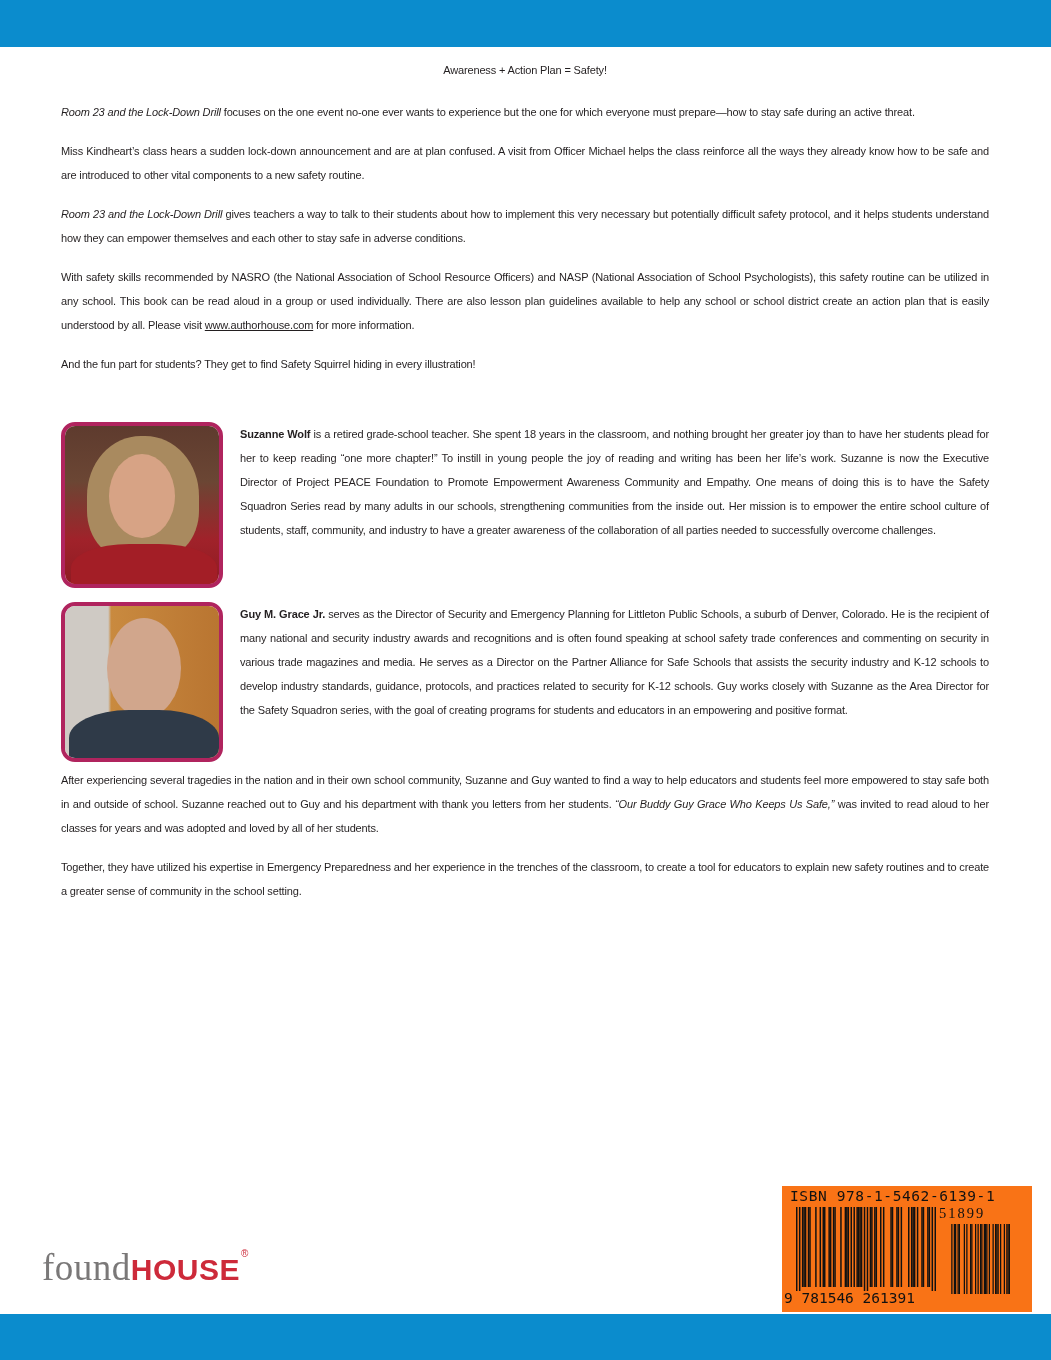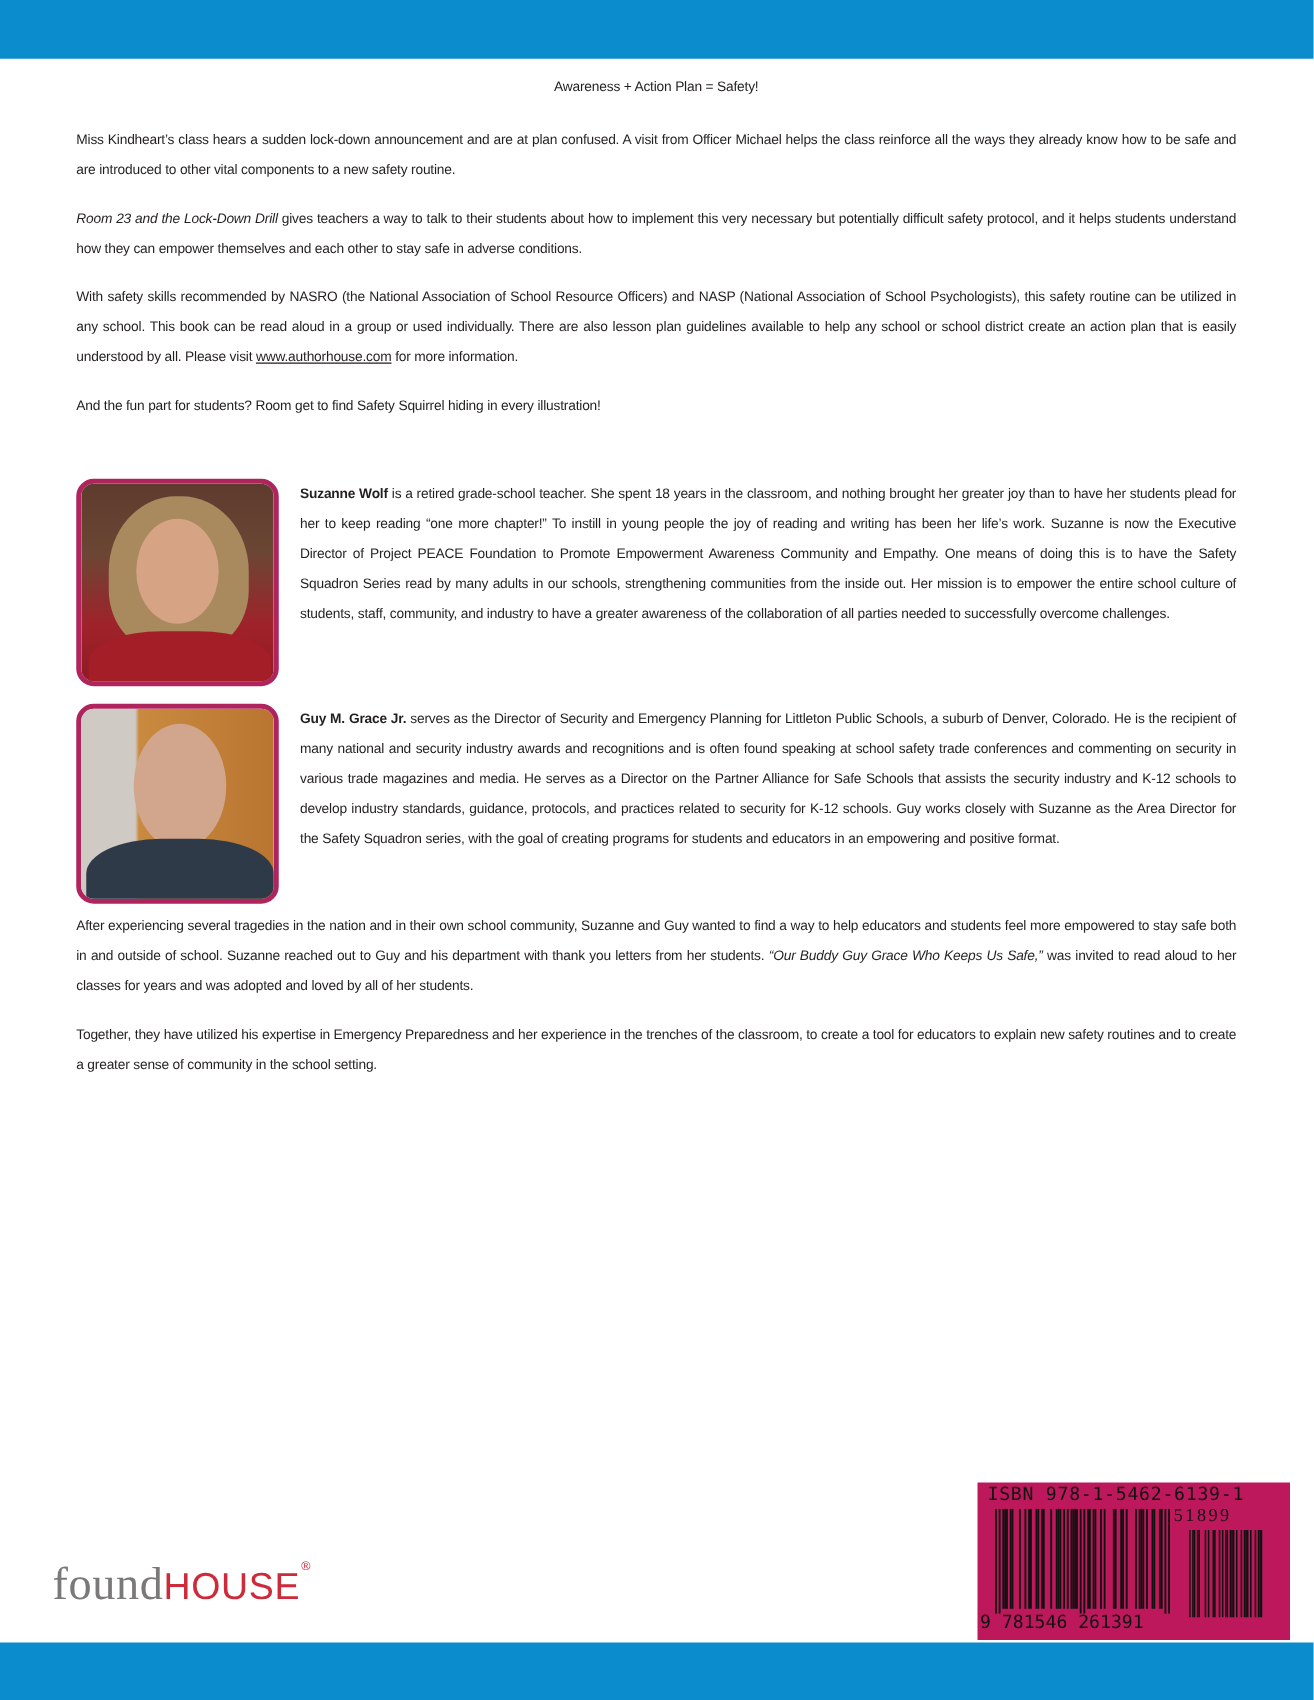--- a/index.html
+++ b/index.html
@@ -43,25 +43,25 @@
   .photo-wolf .hair { left: 22px; top: 10px; width: 112px; height: 125px; background: #a98a5f; border-radius: 48% 48% 40% 40%; position: absolute; }
   .photo-wolf .face { left: 44px; top: 28px; width: 66px; height: 84px; background: #d7a385; }
   .photo-wolf .body { position: absolute; left: 6px; top: 118px; width: 146px; height: 60px; background: #a31e26; border-radius: 40% 40% 0 0; }
   .photo-guy .face { left: 42px; top: 12px; width: 74px; height: 100px; background: #d1a68c; }
   .photo-guy .body { position: absolute; left: 4px; top: 104px; width: 150px; height: 70px; background: #2f3a48; border-radius: 40% 40% 0 0; }
 
   .logo {
     position: absolute; left: 42px; top: 1246px; white-space: nowrap;
   }
   .logo .lo1 { font-family: "Liberation Serif", serif; font-size: 37px; color: #7a7878; letter-spacing: 0.5px; }
-  .logo .lo2 { font-family: "Liberation Sans", sans-serif; font-weight: normal; font-size: 30px; color: #cd2a3a; letter-spacing: 0.5px; }
+  .logo .lo2 { font-family: "Liberation Sans", sans-serif; font-weight: bold; font-size: 30px; color: #cd2a3a; letter-spacing: 0.5px; }
   .logo .reg { font-size: 10px; color: #cd2a3a; vertical-align: top; position: relative; top: 2px; margin-left: 1px; }
 
   .barcode-box {
-    position: absolute; left: 782px; top: 1186px; width: 250px; height: 126px; background: #be185d;
+    position: absolute; left: 782px; top: 1186px; width: 250px; height: 126px; background: #f97316;
   }
   .isbn-text {
     position: absolute; left: 8px; top: 2px;
     font-family: "DejaVu Sans Mono", monospace; font-size: 14.5px; letter-spacing: 0.6px; color: #111;
   }
   .price-text {
     position: absolute; left: 157px; top: 19px;
     font-family: Liberation Serif, serif; font-size: 14.5px; letter-spacing: 2px; color: #111;
   }
   .ean-digits {
@@ -73,28 +73,29 @@
 </style>
 </head>
 <body>
 
 <div class="band top"></div>
 
 <div class="content">
   <div class="tagline">Awareness + Action Plan = Safety!</div>
 
 
+  <p><em>Room 23 and the Lock-Down Drill</em><span> focuses on the one event no-one ever wants to experience but the one for which everyone must prepare—how to stay safe during an active threat.</span></p>
 
   <p>Miss Kindheart’s class hears a sudden lock-down announcement and are at plan confused. A visit from Officer Michael helps the class reinforce all the ways they already know how to be safe and are introduced to other vital components to a new safety routine.</p>
 
   <p><em>Room 23 and the Lock-Down Drill</em><span> gives teachers a way to talk to their students about how to implement this very necessary but potentially difficult safety protocol, and it helps students understand how they can empower themselves and each other to stay safe in adverse conditions.</span></p>
 
   <p><span>With safety skills recommended by NASRO (the National Association of School Resource Officers) and NASP (National Association of School Psychologists), this safety routine can be utilized in any school. This book can be read aloud in a group or used individually. There are also lesson plan guidelines available to help any school or school district create an action plan that is easily understood by all.  Please visit </span><span class="link">www.authorhouse.com</span><span> for more information.</span></p>
 
-  <p class="left">And the fun part for students? Room get to find Safety Squirrel hiding in every illustration!</p>
+  <p class="left">And the fun part for students? They get to find Safety Squirrel hiding in every illustration!</p>
 
   <div class="spacer"></div>
 
   <div class="bio">
     <div class="photo photo-wolf">
       <div class="photo-inner">
         <div class="hair"></div>
         <div class="face"></div>
         <div class="body"></div>
       </div>

